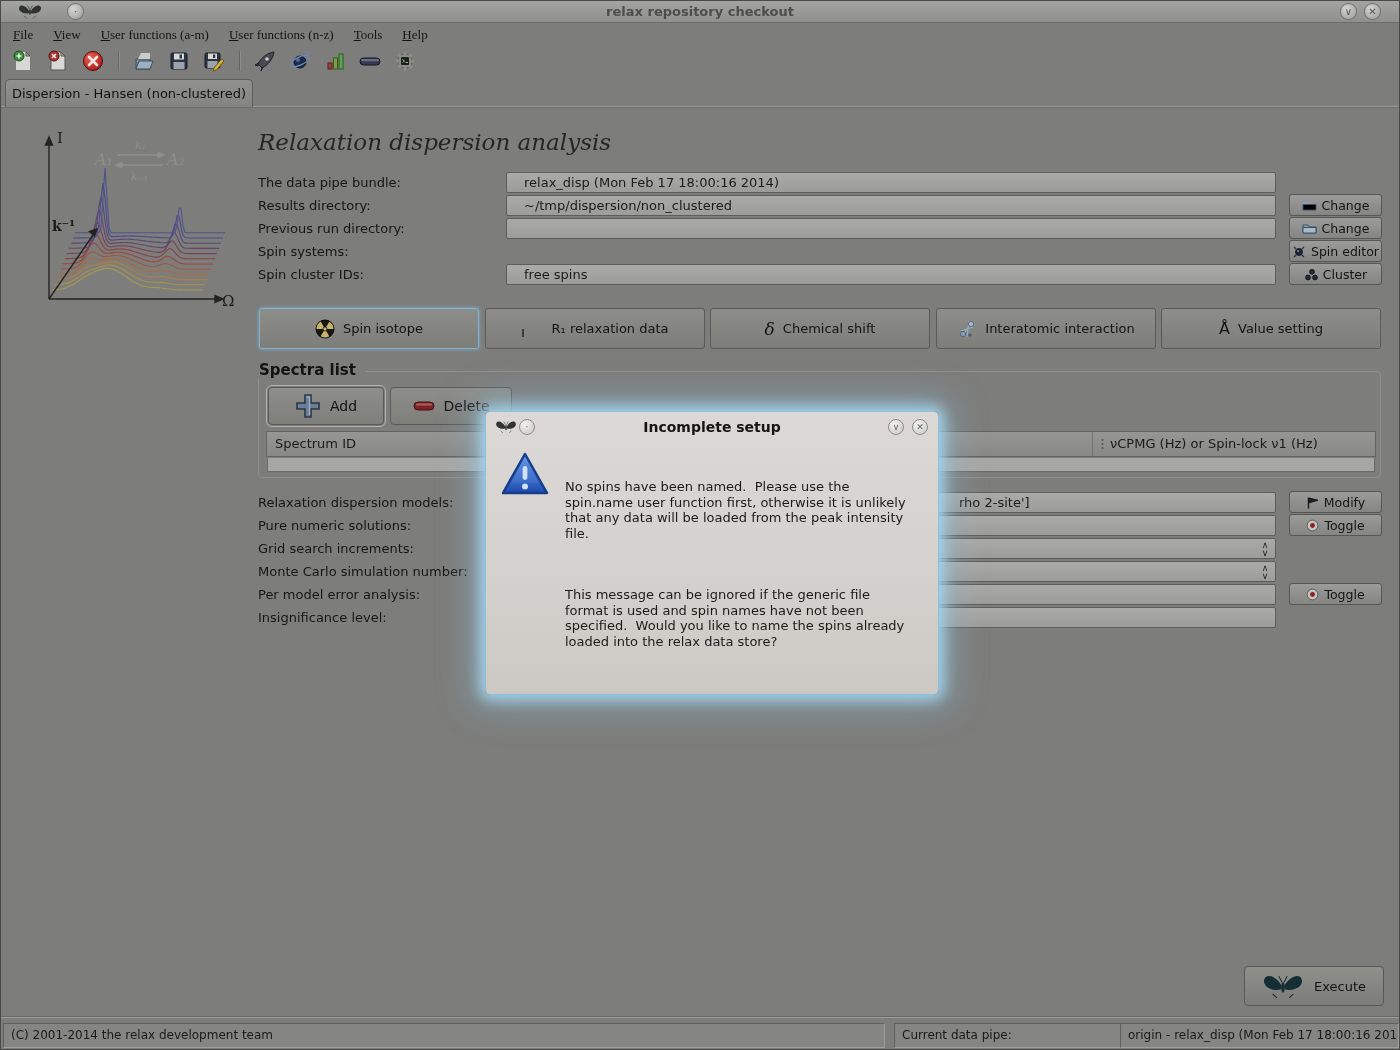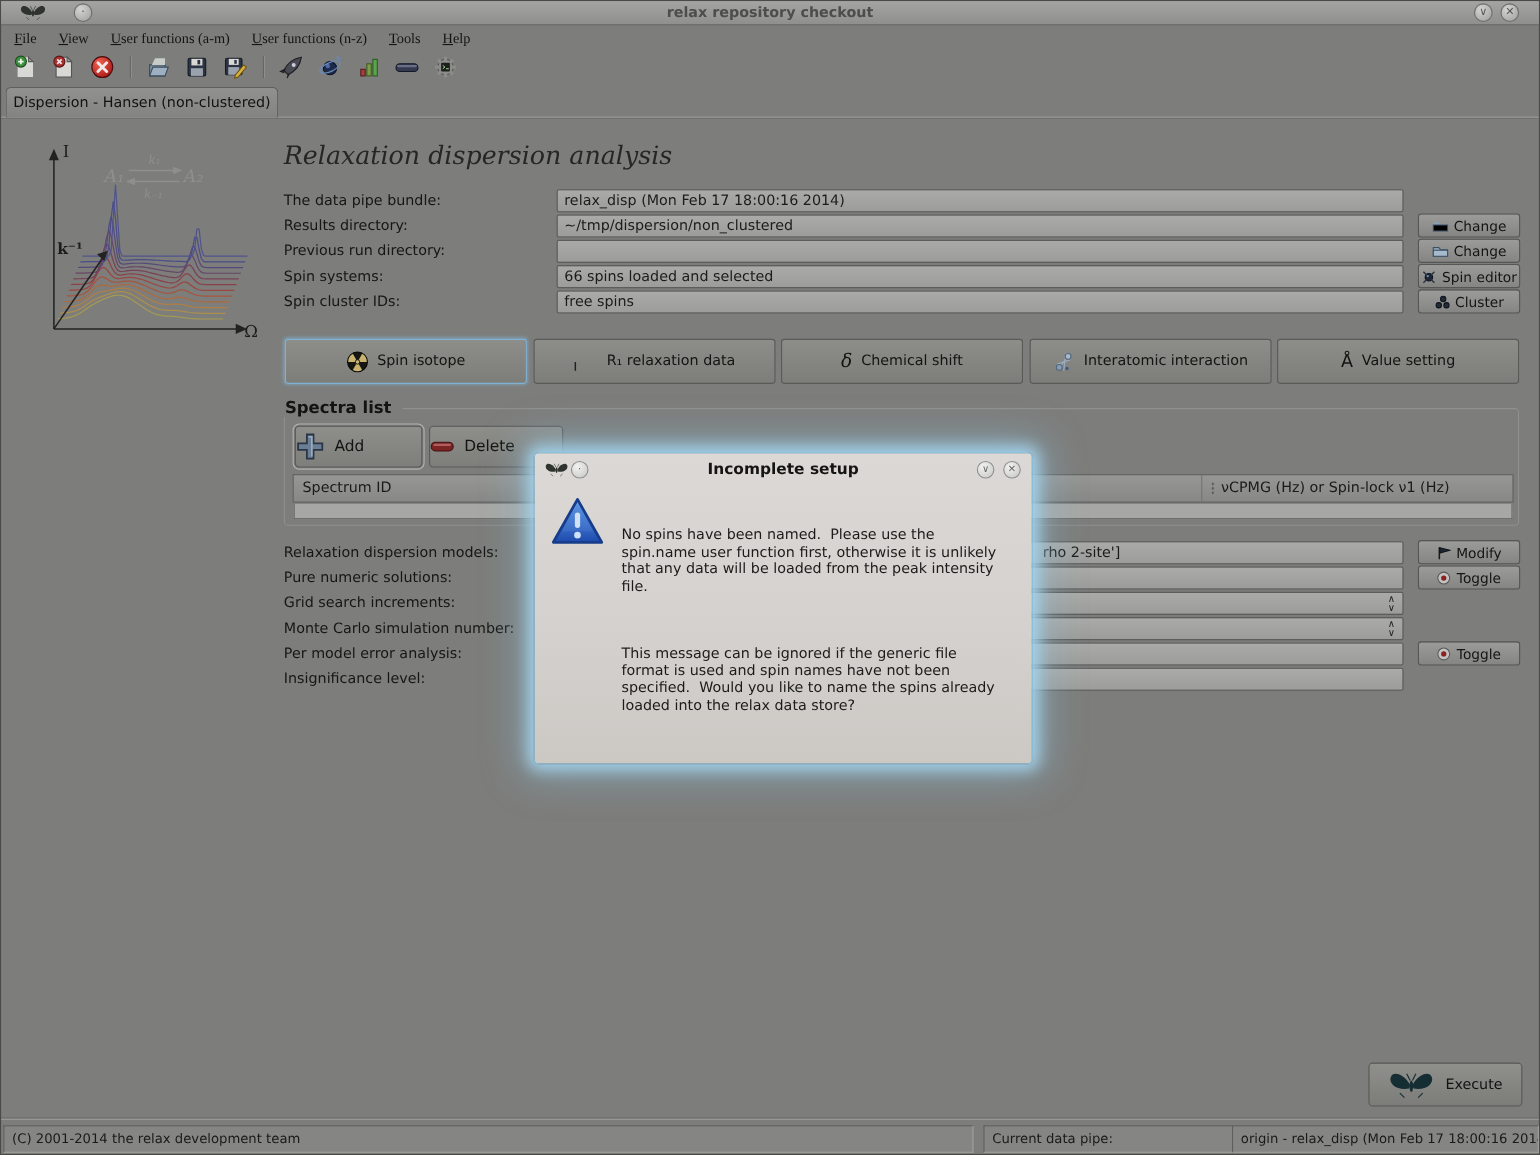--- a/index.html
+++ b/index.html
@@ -40,21 +40,21 @@
   
   .thumb { position:absolute; left:18px; top:122px; width:218px; height:192px; }
 
   
   .heading { position:absolute; left:257px; top:128px; font-family:"DejaVu Serif", serif;
     font-style:italic; font-size:23px; color:#26262
 4; color:#262624; }
   .flabel { position:absolute; left:257px; font-size:13px; color:#161614; line-height:21px; }
   .field { position:absolute; left:505px; width:770px; height:21px;
     background:linear-gradient(#aaaaa8,#9c9c9a); border:1px solid #5d5d5b; border-radius:2px;
-    font-size:13px; color:#1b1b19; line-height:19px; padding:0 6px; white-space:nowrap; overflow:hidden; }
+    font-size:13px; color:#1b1b19; line-height:19px; padding:0 17px; white-space:nowrap; overflow:hidden; }
   .shifted { padding-left:435px; }
   .sbtn { position:absolute; left:1288px; width:93px; height:22px;
     background:linear-gradient(#9b9b99,#858583); border:1px solid #565654; border-radius:3px;
     font-size:12.5px; color:#141412; display:flex; align-items:center; justify-content:center; gap:5px; }
   .sbtn svg { flex:none; }
 
   
   .abtn { position:absolute; top:307px; width:220px; height:41px;
     background:linear-gradient(#8d8d89,#7d7d79); border:1px solid #5a5a58; border-radius:3px;
     font-size:13px; color:#131311; display:flex; align-items:center; justify-content:center; gap:8px; }
@@ -62,21 +62,21 @@
   .glyph-delta { font-family:"DejaVu Serif", serif; font-style:italic; font-size:17px; }
   .glyph-ang { font-size:16px; }
 
   
   .groupbox { position:absolute; left:257px; top:370px; width:1123px; height:107px;
     border:1px solid #90908e; border-radius:4px; }
   .group-label { position:absolute; left:257px; top:360px; background:#7d7d7b;
     font-size:15px; font-weight:bold; color:#131311; padding:0 10px 0 1px; }
   .bigbtn { position:absolute; top:386px; height:38px;
     background:linear-gradient(#8e8e8a,#7e7e7a); border:1px solid #5a5a58; border-radius:4px;
-    font-size:14px; color:#131311; display:flex; align-items:center; gap:9px; }
+    font-size:14px; color:#131311; display:flex; align-items:center; justify-content:center; gap:9px; }
   .bigbtn.default { outline:1px solid #b2b2b0; outline-offset:1px; }
   .thead { position:absolute; left:265px; top:430px; width:1110px; height:26px; display:flex;
     border:1px solid #636361; background:linear-gradient(#969694,#888886); }
   .th { font-size:13px; color:#1a1a18; line-height:24px; padding:0 8px; }
   .th.c1 { width:826px; border-right:1px solid #737371; }
   .th.c2 { flex:1; display:flex; align-items:center; gap:6px; }
   .grip { width:3px; height:12px; background-image:radial-gradient(circle, #5c5c5a 1px, transparent 1.2px);
     background-size:3px 4px; }
   .trow { position:absolute; left:266px; top:457px; width:1108px; height:14px;
     background:#a7a7a5; border:1px solid #6a6a68; border-top:none; }
@@ -310,21 +310,20 @@
   <div class="field" style="top:217px"></div>
   <div class="sbtn" style="top:216px">
     <svg width="15" height="12">
         <path d="M1 3 h5 l1.5 2 h6.5 v6 h-13 z" fill="#8aa0b4" stroke="#3c5064" stroke-width="1"></path>
         <path d="M1 5.5 h13 v5.5 h-13 z" fill="#a6bacc" stroke="#3c5064"></path>
       </svg>
     <span>Change</span>
   </div>
 
   <div class="flabel" style="top:240px">Spin systems:</div>
-  <div class="field" style="top:240px">66 spins loaded and selected</div>
   <div class="sbtn" style="top:239px">
     <svg width="14" height="13">
         <circle cx="7" cy="7" r="3.4" fill="#1e2634" stroke="#0e141e"></circle>
         <circle cx="6" cy="6" r="1.1" fill="#6a8ab8"></circle>
         <path d="M2 2 l3 3 M12 2 l-3 3 M2 12 l3 -3 M12 12 l-3 -3" stroke="#2a3242" stroke-width="1.3"></path>
       </svg>
     <span>Spin editor</span>
   </div>
 
   <div class="flabel" style="top:263px">Spin cluster IDs:</div>

